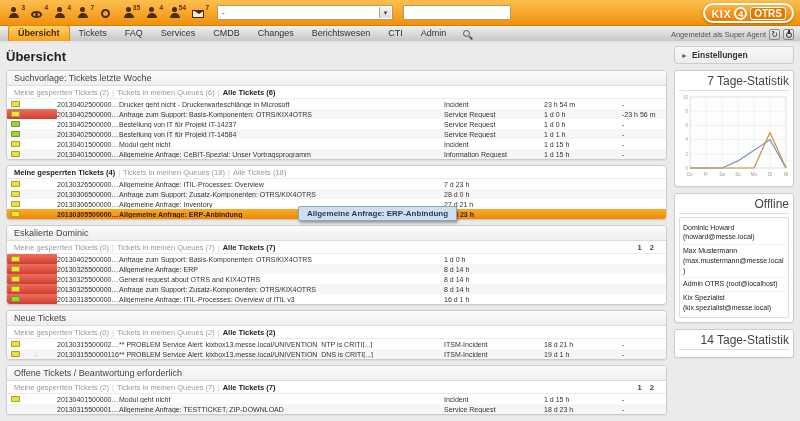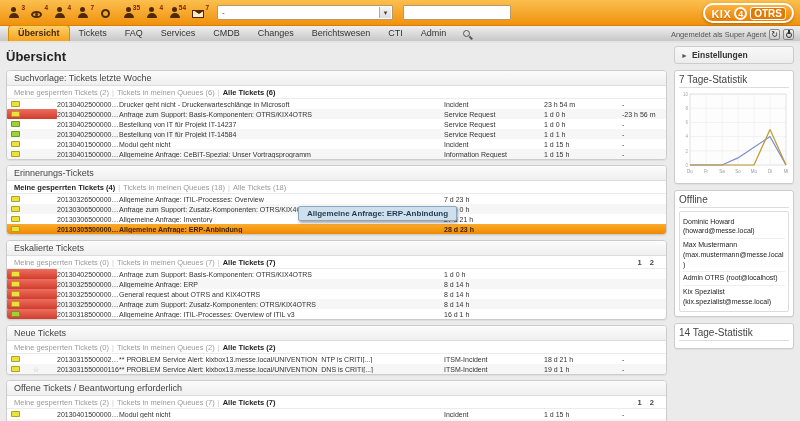--- a/index.html
+++ b/index.html
@@ -69,21 +69,21 @@
   .c-type, .c-age, .c-esc { padding-left:10px; }
   
   .tooltip { position:absolute; left:292px; top:160px; z-index:6; background:#cfdfec; border:1px solid #89a7c0;
     color:#1c3a55; font-weight:bold; font-size:8px; padding:2px 8px; border-radius:2px; box-shadow:1px 2px 3px rgba(0,0,0,.35); white-space:nowrap; }
   
   .sidebar { width:120px; flex:none; }
   .sb-settings { background:linear-gradient(#f8f8f8,#ededed); border:1px solid #ccc; border-radius:3px; font-size:8.5px;
     font-weight:bold; color:#333; padding:3px 6px; margin-bottom:6px; cursor:pointer; }
   .sb-settings .arr { font-size:7px; color:#555; margin-right:4px; }
   .sb-widget { background:#fff; border:1px solid #ccc; border-radius:3px; margin-bottom:6px; padding:3px 4px 4px; box-shadow:0 1px 1px rgba(0,0,0,.05); }
-  .sb-title { font-size:10px; color:#444; border-bottom:1px solid #ddd; padding-bottom:2px; margin-bottom:3px; }
+  .sb-title { font-size:12px; color:#444; border-bottom:1px solid #ddd; padding-bottom:2px; margin-bottom:3px;text-align:right; }
   .sb-box { border:1px solid #ddd; border-radius:2px; padding:3px 3px; font-size:7px; color:#222; line-height:1.4; }
   .sb-note { font-style:italic; color:#555; }
   .offline-user { padding:1.5px 0; border-bottom:1px solid #f0f0f0; word-wrap:break-word; }
   .offline-user:last-child { border-bottom:none; }
   .sb-chart svg { display:block; width:100%; }
 </style>
 </head>
 <body>
 
 <div class="topbar">
@@ -229,21 +229,20 @@
               <span class="c-num">2013040150000015</span>
               <span class="c-title">Allgemeine Anfrage: CeBIT-Spezial: Unser Vortragsprogramm</span>
               <span class="c-type">Information Request</span>
               <span class="c-age">1 d 15 h</span>
               <span class="c-esc">-</span>
             </div>
           </div>
   </div>
 
   <div class="widget">
-    <div class="w-head"><span class="w-title">Erinnerungs-Tickets</span></div>
     <div class="w-filter"><span class="f-link active">Meine gesperrten Tickets (4)</span><span class="f-sep">|</span><span class="f-link">Tickets in meinen Queues (18)</span><span class="f-sep">|</span><span class="f-link">Alle Tickets (18)</span></div>
     <div class="w-body">
             <div class="trow">
               <div class="c-flags">
                 <span class="sq yellow"></span>
               </div>
               <span class="c-num">2013032650000024</span>
               <span class="c-title">Allgemeine Anfrage: ITIL-Processes: Overview</span>
               <span class="c-type">7 d 23 h</span>
               <span class="c-age"></span>
@@ -276,21 +275,21 @@
               <span class="c-num">2013030550000046</span>
               <span class="c-title">Allgemeine Anfrage: ERP-Anbindung</span>
               <span class="c-type">28 d 23 h</span>
               <span class="c-age"></span>
               <span class="c-esc"></span>
             </div>
           </div>
   </div>
 
   <div class="widget">
-    <div class="w-head"><span class="w-title">Eskalierte Tickets</span></div>
+    <div class="w-head"><span class="w-title">Eskalierte Dominic</span></div>
     <div class="w-filter"><span class="f-link">Meine gesperrten Tickets (0)</span><span class="f-sep">|</span><span class="f-link">Tickets in meinen Queues (7)</span><span class="f-sep">|</span><span class="f-link active">Alle Tickets (7)</span><span class="f-pages">1 2</span></div>
     <div class="w-body">
             <div class="trow">
               <div class="c-flags esc">
                 <span class="sq yellow"></span>
               </div>
               <span class="c-num">2013040250000031</span>
               <span class="c-title">Anfrage zum Support: Basis-Komponenten: OTRS/KIX4OTRS</span>
               <span class="c-type">1 d 0 h</span>
               <span class="c-age"></span>

